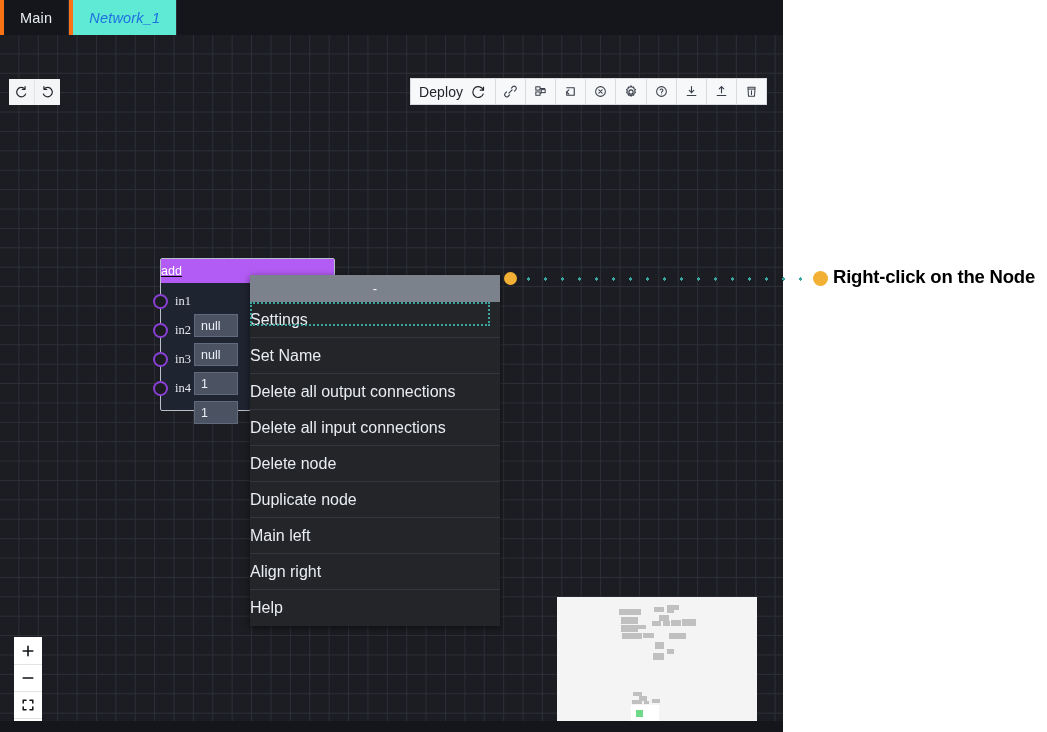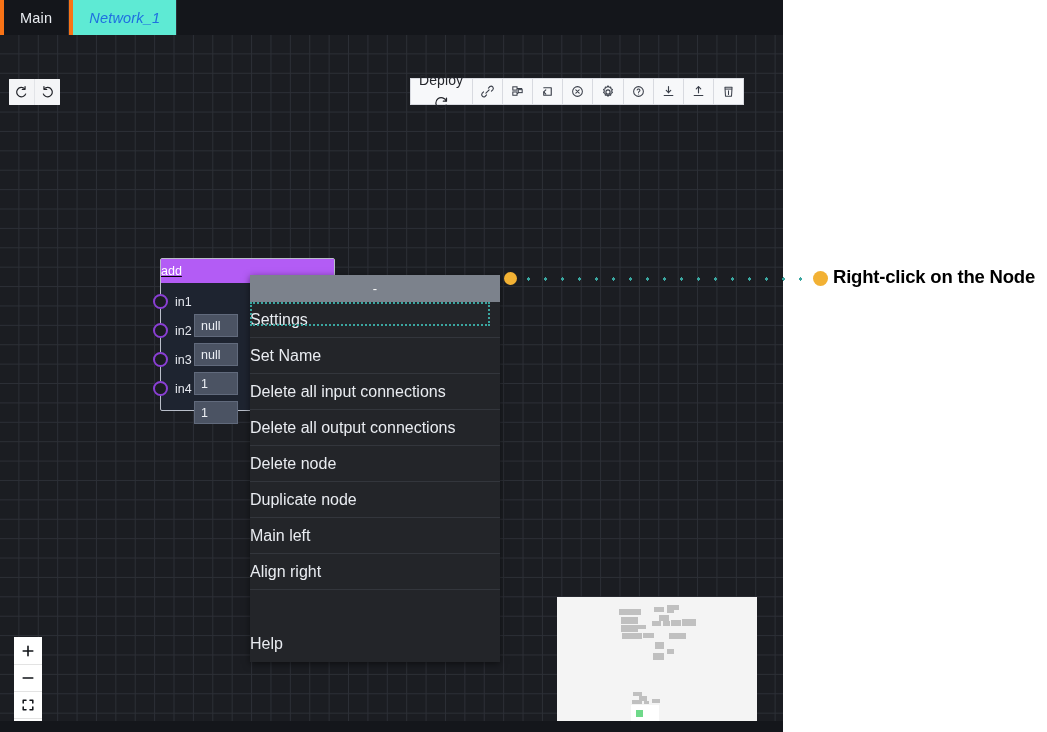--- a/index.html
+++ b/index.html
@@ -115,21 +115,20 @@
     box-sizing: border-box;
   }
   .tb-item {
     display: flex;
     align-items: center;
     justify-content: center;
     padding: 0 7px;
     border-right: 1px solid #d8dae0;
     cursor: pointer;
     box-sizing: border-box;
-    flex-direction: column;
   }
   .tb-item:last-child { border-right: none; }
   #tb-deploy {
     gap: 7px;
     padding: 0 9px 0 8px;
   }
   #tb-deploy .tb-label {
     font-size: 14px;
     color: #23252b;
     letter-spacing: .1px;
@@ -177,20 +176,21 @@
     background: #1b1d22;
     border: 2px solid #8a3fd4;
     box-sizing: border-box;
     cursor: pointer;
   }
   .port-label {
     color: #e4e7ee;
     font-size: 12.5px;
     width: 19px;
     margin-left: 2px;
+    font-family: Liberation Serif, serif;
   }
   .port-value {
     background: #4b5363;
     border: 1px solid #616a7c;
     box-sizing: border-box;
     min-width: 44px;
     height: 23px;
     display: flex;
     align-items: center;
     padding: 0 6px;
@@ -221,21 +221,21 @@
   .ctx-item {
     height: 36px;
     display: flex;
     align-items: center;
     box-sizing: border-box;
     color: #e9ecf1;
     font-size: 16px;
     border-bottom: 1px solid #33363c;
     cursor: pointer;
   }
-  .ctx-item:last-child { border-bottom: none; margin-top: 36px; }
+  .ctx-item:last-child { border-bottom: none; }
 
   
   #selection-box {
     position: absolute;
     left: 250px; top: 267px;
     width: 240px; height: 24px;
     border: 2px dotted #2fa6a0;
     box-sizing: border-box;
     pointer-events: none;
   }
@@ -365,24 +365,24 @@
         <div id="ctx-header">
           <span>-</span>
         </div>
         <div class="ctx-item">
           <span>Settings</span>
         </div>
         <div class="ctx-item">
           <span>Set Name</span>
         </div>
         <div class="ctx-item">
+          <span>Delete all output connections</span>
+        </div>
+        <div class="ctx-item">
           <span>Delete all input connections</span>
-        </div>
-        <div class="ctx-item">
-          <span>Delete all output connections</span>
         </div>
         <div class="ctx-item">
           <span>Delete node</span>
         </div>
         <div class="ctx-item">
           <span>Duplicate node</span>
         </div>
         <div class="ctx-item">
           <span>Main left</span>
         </div>

